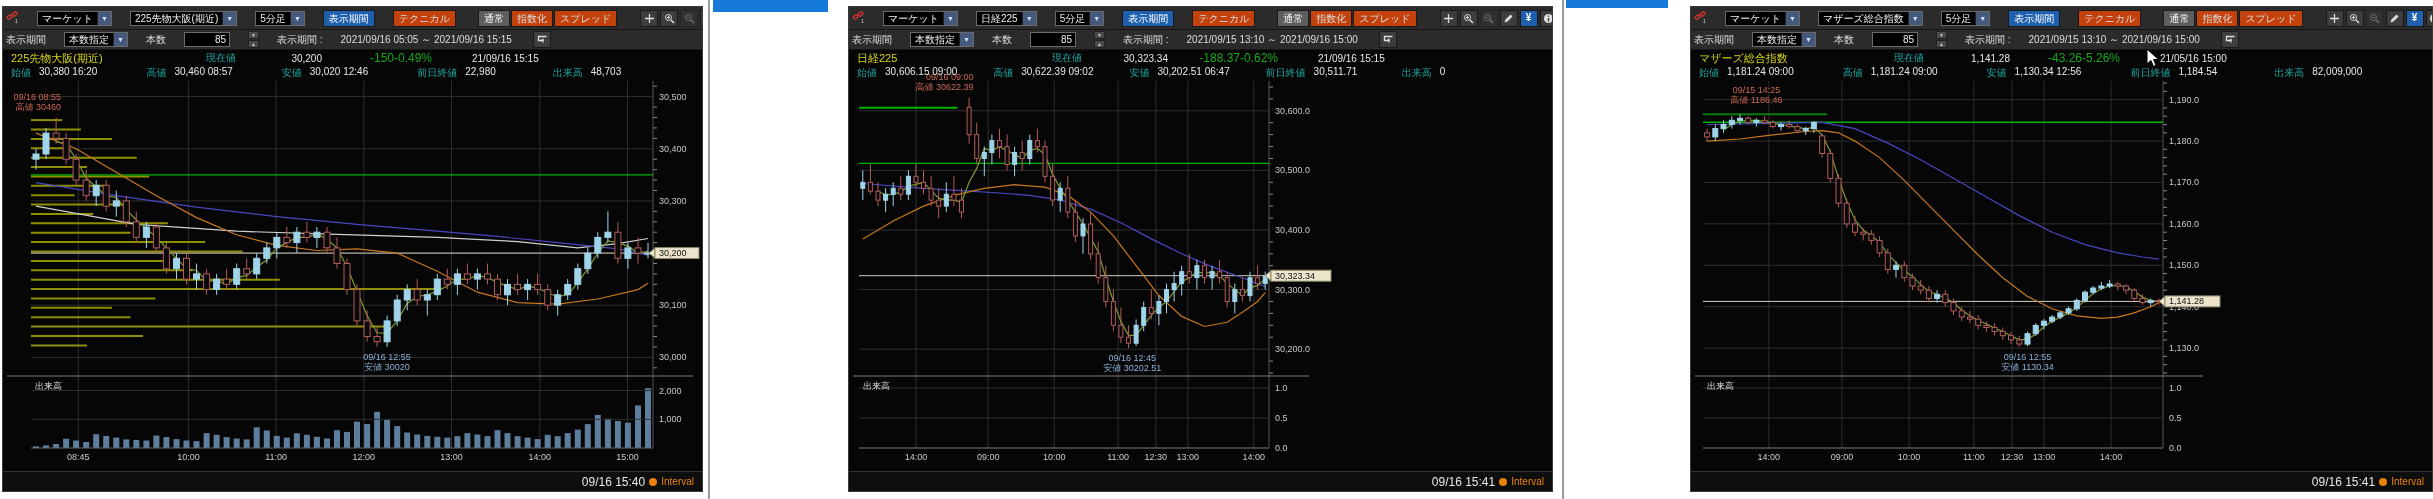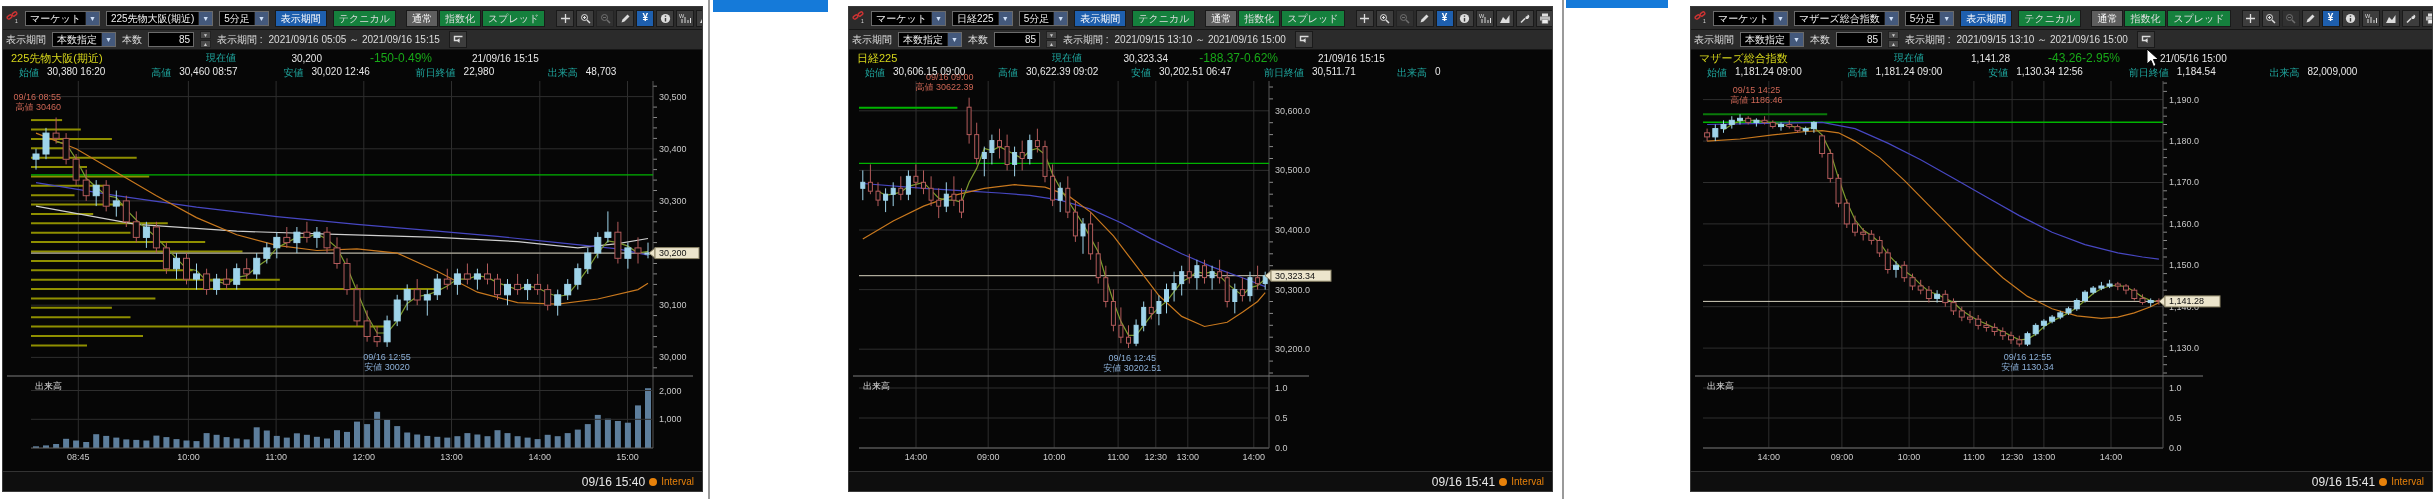--- a/index.html
+++ b/index.html
@@ -1,26 +1,26 @@
 <!DOCTYPE html>
 <html><head>
 <meta charset="utf-8">
 <style>
   html,body{margin:0;padding:0;background:#ffffff;}
   #stage{position:relative;width:2433px;height:499px;background:#ffffff;overflow:hidden;
          font-family:"Liberation Sans",sans-serif;}
   .win{position:absolute;background:#060606;border:1px solid #3a3a3a;overflow:hidden;box-sizing:border-box;}
   .tbrow{position:absolute;left:0;right:0;display:flex;align-items:center;background:#2b2b2b;
-         padding:0 3px;gap:6px;z-index:3;}
+         padding:0 3px;gap:18px;z-index:3;}
   .tbrow1{top:0;height:22px;border-bottom:1px solid #161616;}
   .tbrow2{top:23px;height:19px;border-bottom:1px solid #161616;}
   .dd{display:flex;align-items:stretch;background:#000;border:1px solid #6a6a6a;height:15px;box-sizing:border-box;}
   .dd .txt{color:#eee;font-size:10px;line-height:13px;padding:0 4px;white-space:nowrap;overflow:hidden;flex:1;}
   .dd .arr{background:#44597c;color:#cfe0f8;font-size:7px;line-height:13px;width:13px;text-align:center;border-left:1px solid #222;}
-  .tbtn{background:#15803d;color:#ddd;font-size:10px;line-height:15px;height:15px;padding:0 5px;
+  .tbtn{background:#c2410c;color:#ddd;font-size:10px;line-height:15px;height:15px;padding:0 5px;
         border:1px solid #1a1a1a;white-space:nowrap;}
   .tbtn.blue{background:#1e5fae;color:#fff;}
   .tbtn.sel{background:#5e5e5e;color:#fff;}
   .ibtn{background:#3d3d3d;border:1px solid #1a1a1a;width:16px;height:15px;display:flex;
         align-items:center;justify-content:center;color:#ddd;font-size:10px;line-height:10px;}
   .ibtn.blue{background:#1e5fae;color:#fff;}
   .ibtn.dim{opacity:.38;}
   .lbl{color:#ddd;font-size:10px;white-space:nowrap;}
   .numin{background:#000;border:1px solid #6a6a6a;color:#eee;font-size:10px;height:13px;width:38px;
          text-align:right;padding:0 3px;font-family:"Liberation Sans",sans-serif;}
@@ -28,21 +28,21 @@
   .spin div{background:#4a4a4a;color:#ccc;font-size:5px;line-height:6px;width:9px;text-align:center;border:1px solid #222;}
   .hdr{position:absolute;left:0;right:0;top:44px;height:14px;display:flex;align-items:center;z-index:3;padding:0 8px;}
   .hdr .name{color:#d6d61a;font-size:11px;width:195px;white-space:nowrap;}
   .teal{color:#1fa8a0;font-size:10px;}
   .wv{color:#e8e8e8;font-size:10px;text-align:right;}
   .grn{color:#18a818;font-size:12px;}
   .hdr .v1{width:86px;text-align:right;}
   .hdr .v2{width:72px;text-align:right;}
   .hdr .v3{width:64px;}
   .hdr .tm{margin-left:14px;}
-  .ohlc{position:absolute;left:0;right:6px;top:59px;height:13px;display:flex;align-items:center;z-index:3;padding:0 16px;}
+  .ohlc{position:absolute;left:0;right:6px;top:59px;height:13px;display:flex;align-items:center;z-index:3;padding:0 8px;}
   .ohlc .pair{flex:1;display:flex;white-space:nowrap;}
   .ohlc .pair span:first-child{margin-right:8px;}
   .chartsvg{position:absolute;left:0;top:0;z-index:1;}
   .botbar{position:absolute;left:0;right:0;bottom:0;height:19px;background:#0e0e0e;border-top:1px solid #333;
           display:flex;align-items:center;justify-content:flex-end;gap:4px;padding-right:8px;z-index:3;}
   .botbar .t{color:#e8e8e8;font-size:12px;}
   .botbar .dot{width:8px;height:8px;border-radius:50%;background:#e8820a;}
   .botbar .iv{color:#e8820a;font-size:10px;}
   .vsep{position:absolute;top:0;width:2px;height:499px;background:#9a9a9a;}
   .bluebar{position:absolute;background:#157ad9;}
@@ -901,21 +901,21 @@
             <path d="M10.5 1.5h-8v4h5" fill="none" stroke="#ddd" stroke-width="1.4"></path>
             <path d="M7.5 3l-2.8 2.5L7.5 8z" fill="#ddd"></path>
           </svg>
         </div>
       </div>
       <div class="hdr">
         <span class="name">マザーズ総合指数</span>
         <span class="teal">現在値</span>
         <span class="wv v1">1,141.28</span>
         <span class="grn v2">-43.26</span>
-        <span class="grn v3">-2.95%</span>
+        <span class="grn v3">-5.26%</span>
         <span class="wv tm">21/05/16  15:00</span>
       </div>
       <div class="ohlc">
         <span class="pair">
           <span class="teal">始値</span>
           <span class="wv">1,181.24  09:00</span>
         </span>
         <span class="pair">
           <span class="teal">高値</span>
           <span class="wv">1,181.24  09:00</span>

